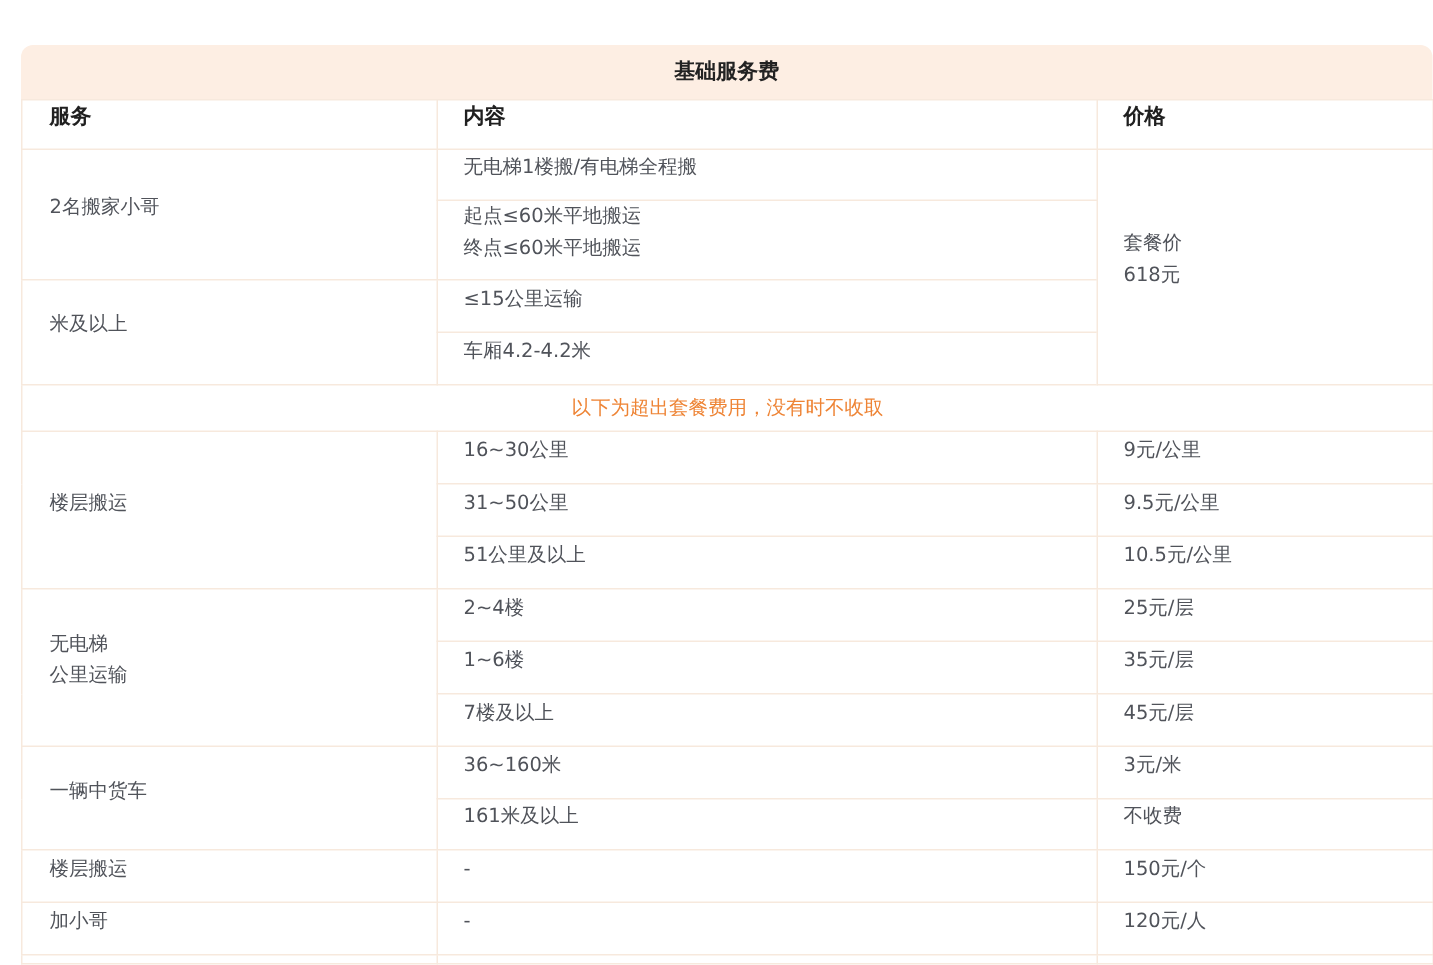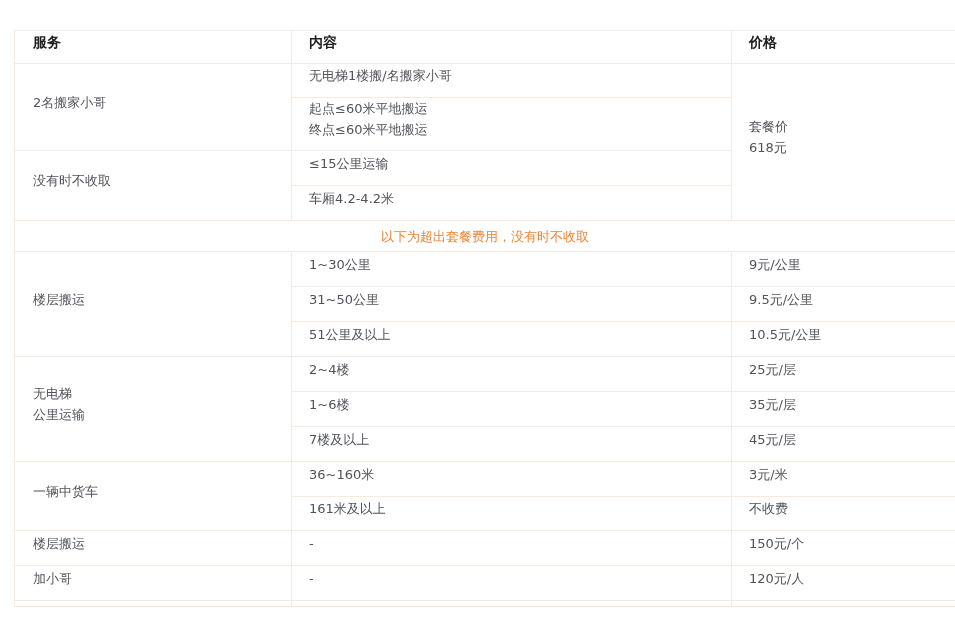--- a/index.html
+++ b/index.html
@@ -60,61 +60,62 @@
   td.notice-cell {
     text-align: center;
     color: #ee8435;
     padding: 0;
   }
 </style>
 </head>
 <body>
 
 <div class="price-card">
+  <div class="card-title">基础服务费</div>
 
   <table class="price-table">
     <colgroup>
       <col class="c-service">
       <col class="c-content">
       <col class="c-price">
     </colgroup>
     <thead>
       <tr class="h-33">
         <th class="cell-service">服务</th>
         <th>内容</th>
         <th>价格</th>
       </tr>
     </thead>
     <tbody>
 
       <tr class="h-34">
         <td class="cell-service" rowspan="2">2名搬家小哥</td>
-        <td>无电梯1楼搬/名搬家小哥</td>
+        <td>无电梯1楼搬/有电梯全程搬</td>
         <td class="pre" rowspan="4">套餐价
 618元</td>
       </tr>
       <tr class="h-53">
         <td class="pre">起点≤60米平地搬运
 终点≤60米平地搬运</td>
       </tr>
       <tr>
-        <td class="cell-service" rowspan="2">没有时不收取</td>
+        <td class="cell-service" rowspan="2">米及以上</td>
         <td>≤15公里运输</td>
       </tr>
       <tr>
         <td>车厢4.2-4.2米</td>
       </tr>
 
       <tr class="h-31">
         <td class="notice-cell" colspan="3">以下为超出套餐费用，没有时不收取</td>
       </tr>
 
       <tr>
         <td class="cell-service" rowspan="3">楼层搬运</td>
-        <td>1~30公里</td>
+        <td>16~30公里</td>
         <td>9元/公里</td>
       </tr>
       <tr>
         <td>31~50公里</td>
         <td>9.5元/公里</td>
       </tr>
       <tr>
         <td>51公里及以上</td>
         <td>10.5元/公里</td>
       </tr>

